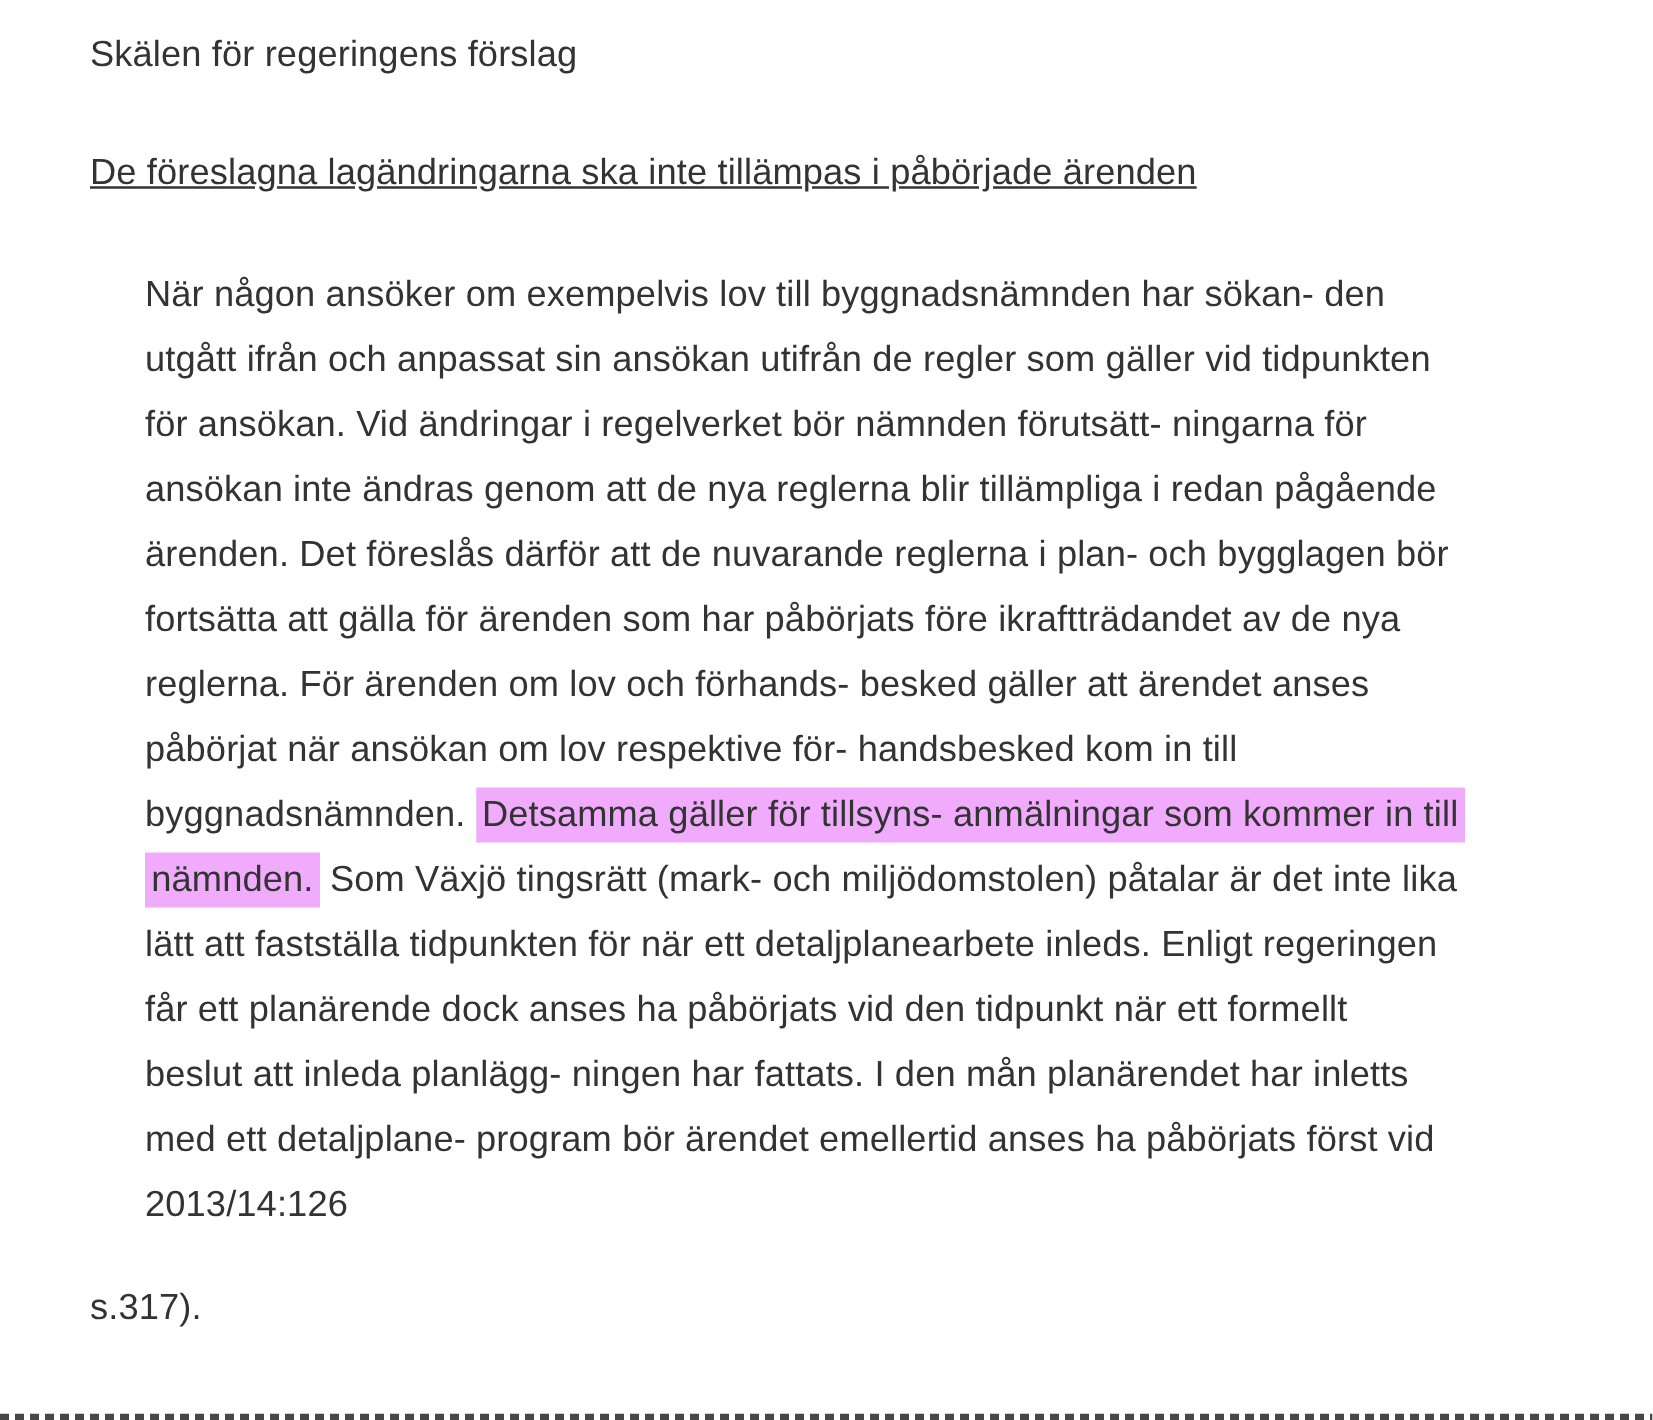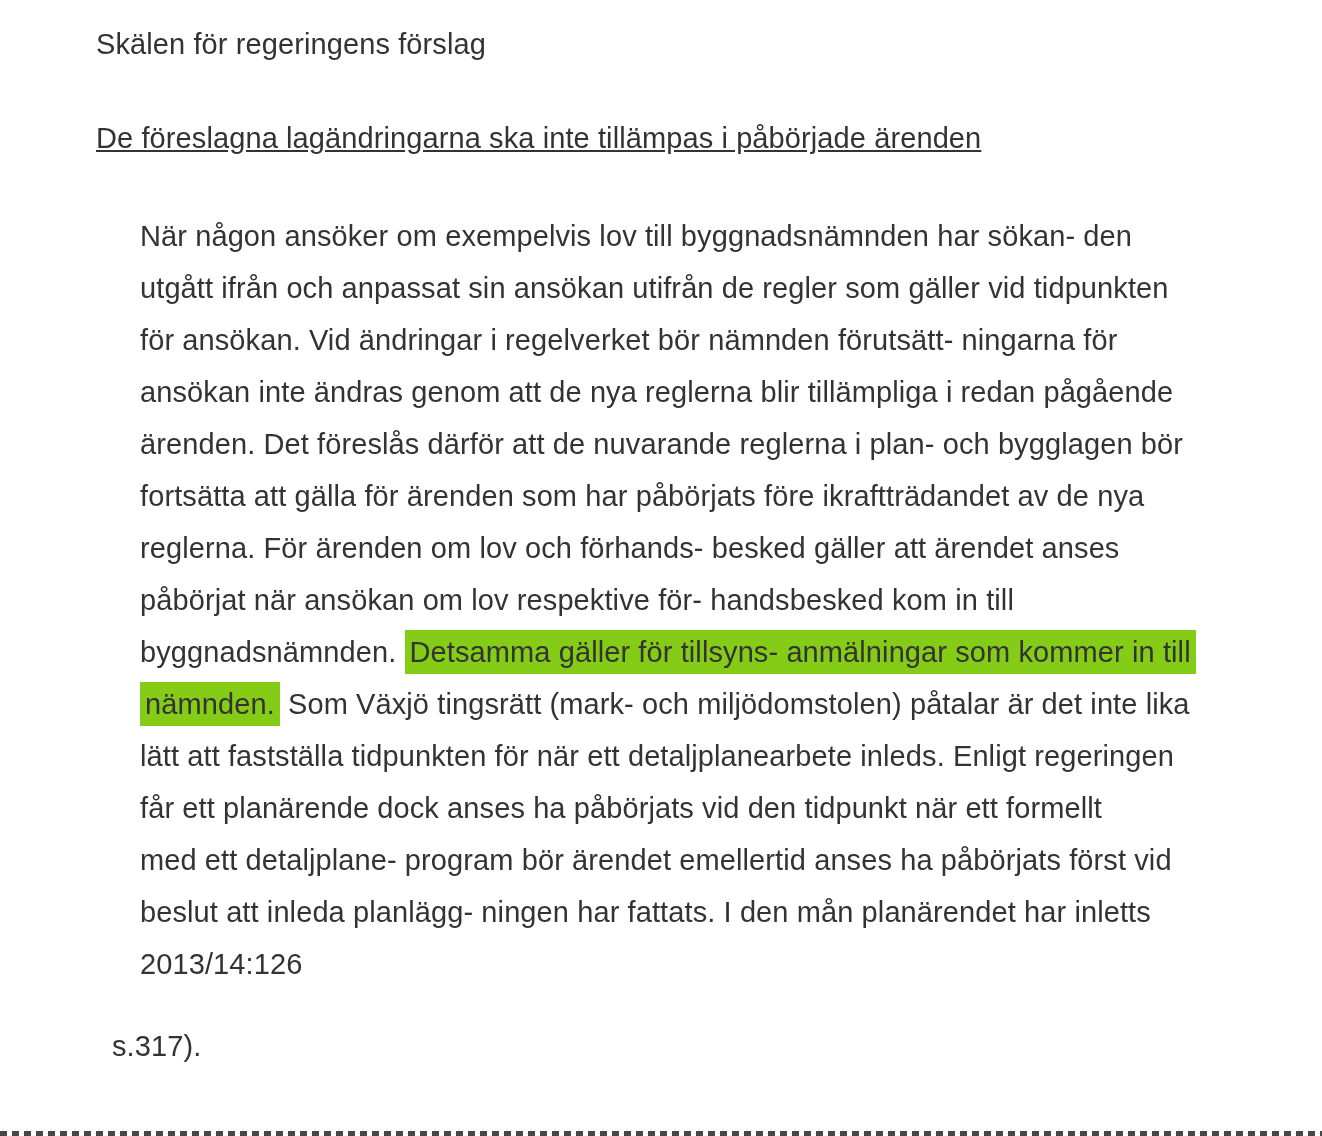--- a/index.html
+++ b/index.html
@@ -9,21 +9,21 @@
   body {
     width: 1322px;
     height: 1136px;
     background: #ffffff;
     position: relative;
     overflow: hidden;
     font-family: "Liberation Sans", "DejaVu Sans", sans-serif;
     color: #333333;
   }
   .doc {
-    padding: 18px 46px 0 96px;
+    padding: 18px 46px 0 72px;
     font-size: 29px;
     line-height: 52px;
     letter-spacing: 0.1px;
   }
   .heading {
     font-size: 29px;
     font-weight: 400;
     margin: 0 0 42px 0;
   }
   .subheading {
@@ -33,26 +33,26 @@
     text-decoration: underline;
   }
   .paragraph {
     margin: 0 0 30px 0;
   }
   .para-line {
     white-space: pre;
     margin-left: 44px;
   }
   .hl {
-    background: #84cc16;
+    background: #f0abfc;
     padding: 6px 5px;
     text-align: center;
   }
   .closing {
-    margin: 16px;
+    margin: 0;
   }
   .cutoff-strip {
     position: absolute;
     left: 0;
     right: 0;
     bottom: 0;
     height: 5px;
     background: repeating-linear-gradient(
       90deg,
       #474747 0px, #474747 7px,
@@ -74,21 +74,21 @@
       <div class="para-line"><span>för ansökan. Vid ändringar i regelverket bör nämnden förutsätt- ningarna för</span></div>
       <div class="para-line"><span>ansökan inte ändras genom att de nya reglerna blir tillämpliga i redan pågående</span></div>
       <div class="para-line"><span>ärenden. Det föreslås därför att de nuvarande reglerna i plan- och bygglagen bör</span></div>
       <div class="para-line"><span>fortsätta att gälla för ärenden som har påbörjats före ikraftträdandet av de nya</span></div>
       <div class="para-line"><span>reglerna. För ärenden om lov och förhands- besked gäller att ärendet anses</span></div>
       <div class="para-line"><span>påbörjat när ansökan om lov respektive för- handsbesked kom in till</span></div>
       <div class="para-line"><span>byggnadsnämnden. </span><span class="hl">Detsamma gäller för tillsyns- anmälningar som kommer in till</span></div>
       <div class="para-line"><span class="hl">nämnden.</span><span> Som Växjö tingsrätt (mark- och miljödomstolen) påtalar är det inte lika</span></div>
       <div class="para-line"><span>lätt att fastställa tidpunkten för när ett detaljplanearbete inleds. Enligt regeringen</span></div>
       <div class="para-line"><span>får ett planärende dock anses ha påbörjats vid den tidpunkt när ett formellt</span></div>
+      <div class="para-line"><span>beslut att inleda planlägg- ningen har fattats. I den mån planärendet har inletts</span></div>
       <div class="para-line"><span>med ett detaljplane- program bör ärendet emellertid anses ha påbörjats först vid</span></div>
-      <div class="para-line"><span>beslut att inleda planlägg- ningen har fattats. I den mån planärendet har inletts</span></div>
       <div class="para-line"><span>2013/14:126</span></div>
     </div>
 
   <p class="closing">s.317).</p>
 </div>
 
 <div class="cutoff-strip"></div>
 
 </body></html>

